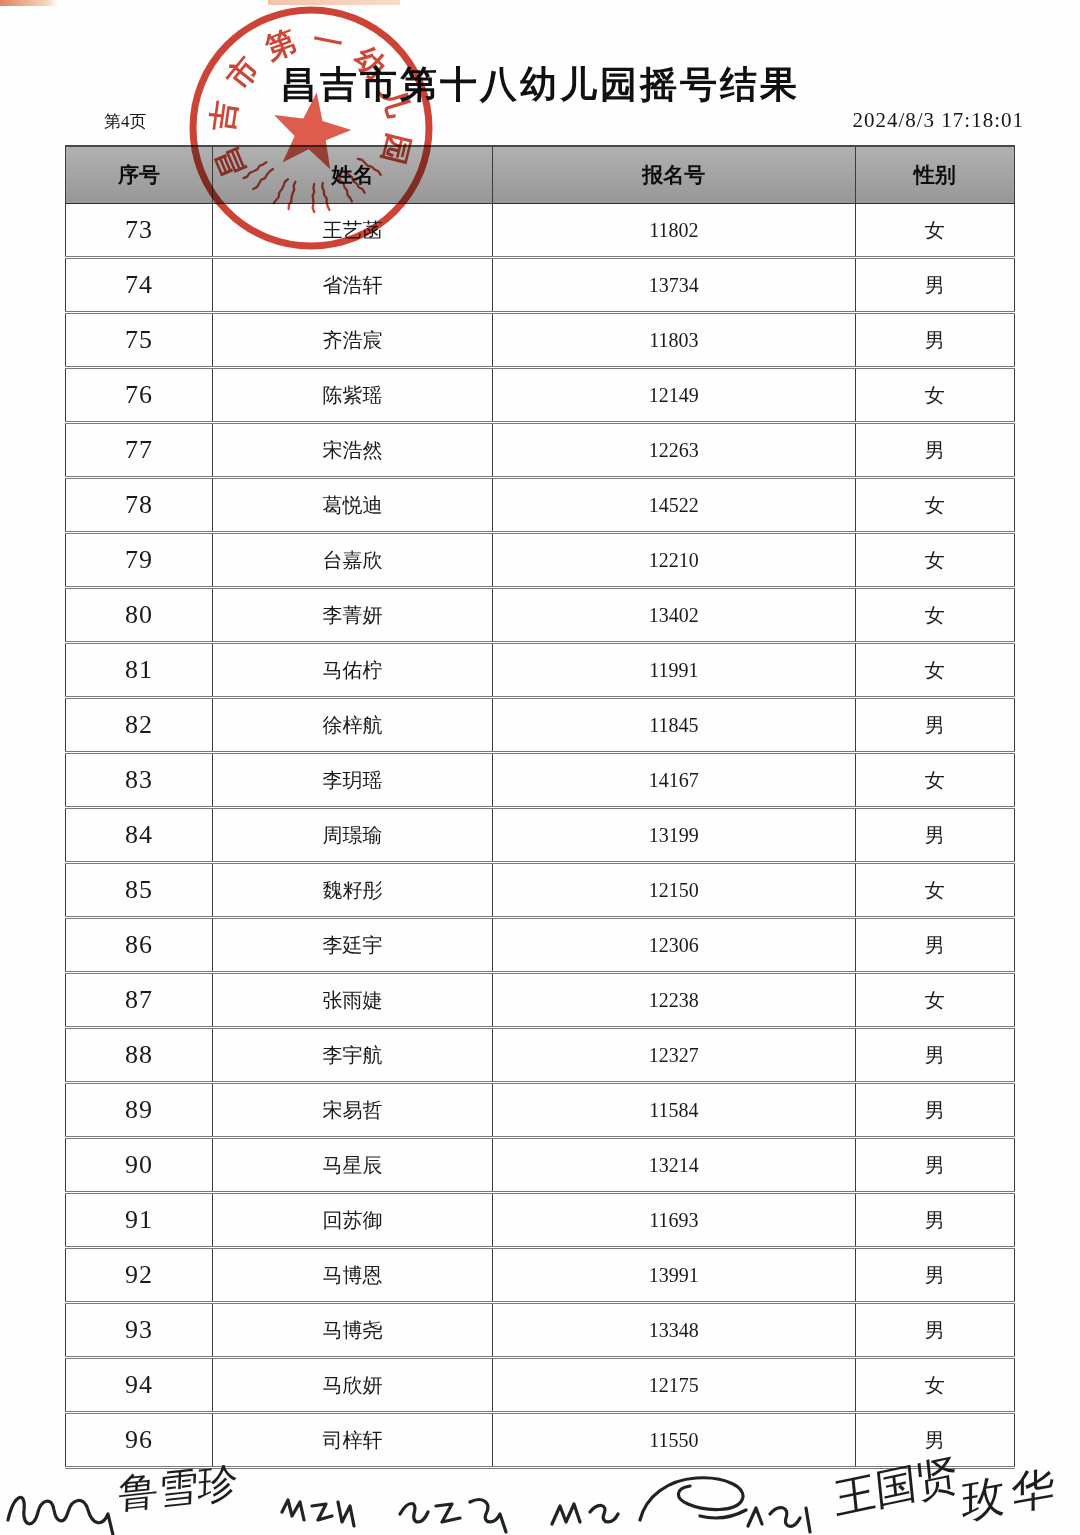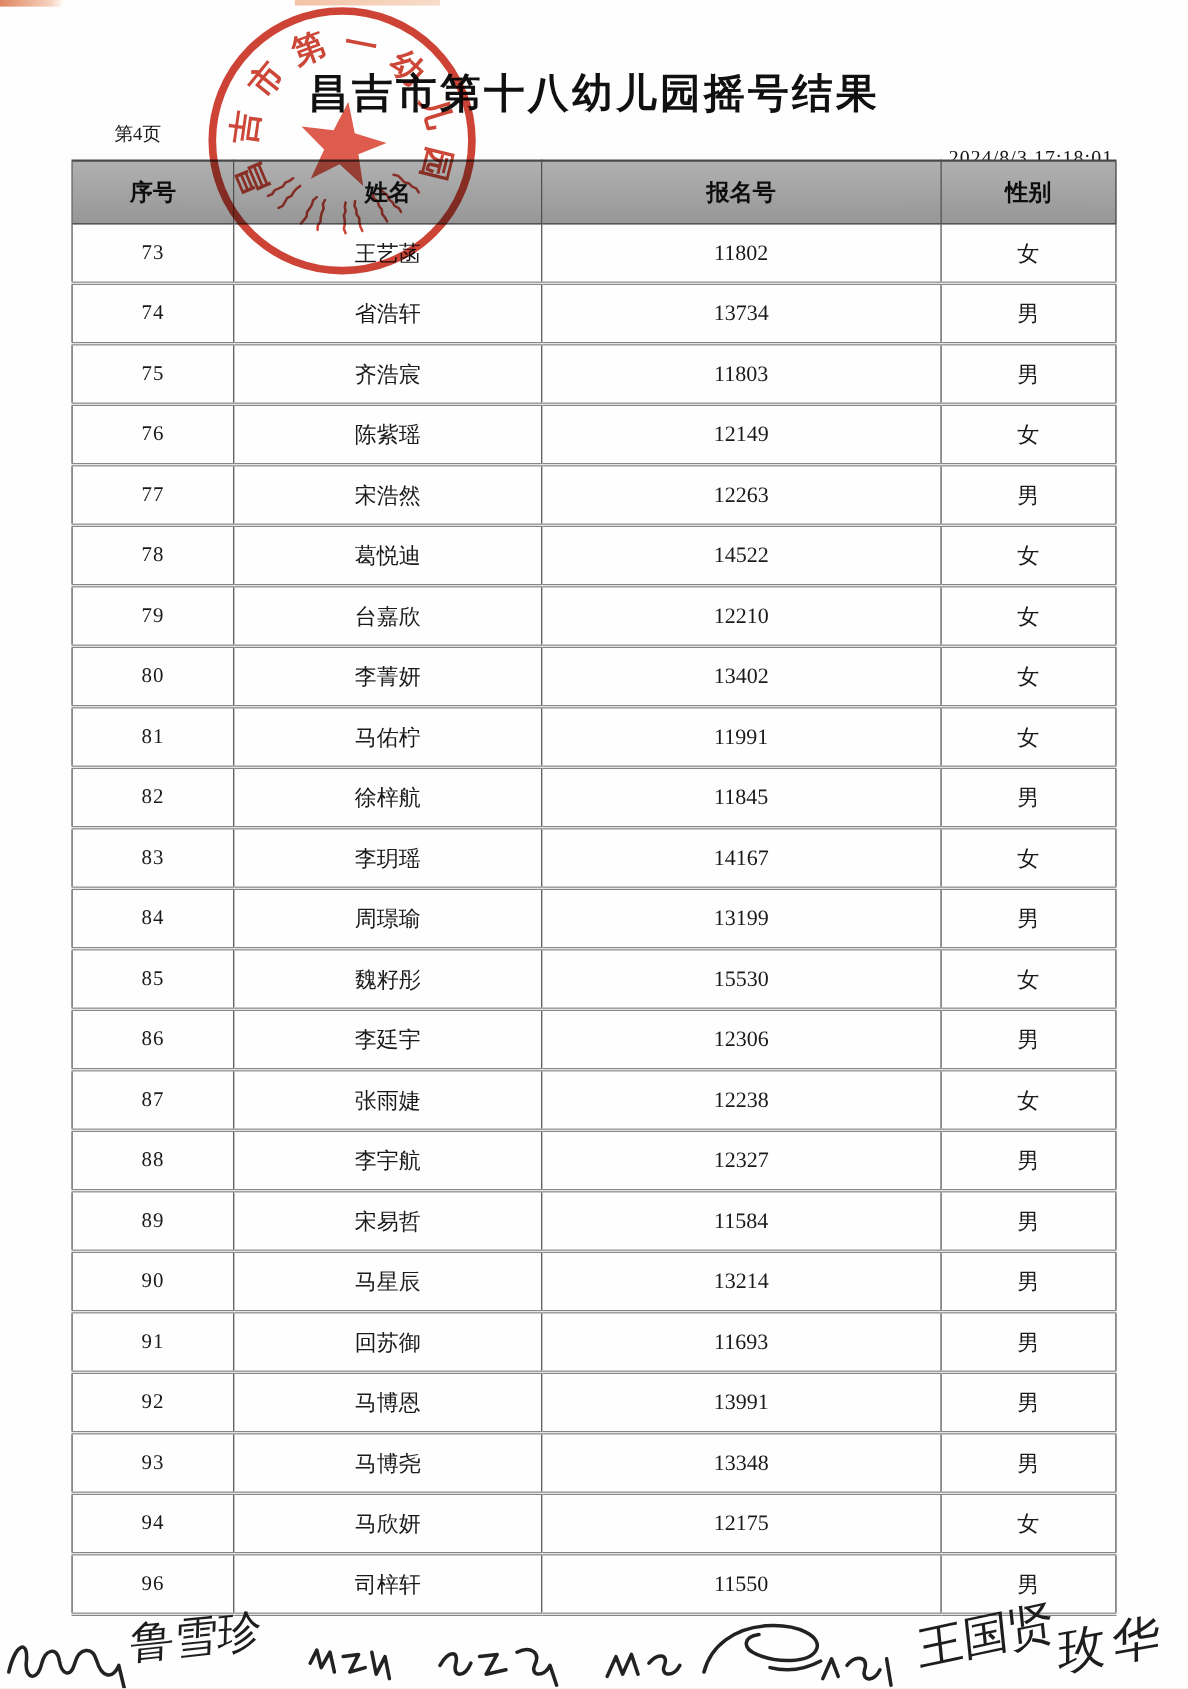--- a/index.html
+++ b/index.html
@@ -11,39 +11,39 @@
   
   .edge-strip{position:absolute; top:0; height:6px;}
   .edge-strip.left{left:0; width:58px; background:linear-gradient(90deg,#df8560,#f6d4bf 80%,transparent);}
   .edge-strip.mid{left:268px; width:132px; height:5px; background:linear-gradient(90deg,#f3c3a6,#f7dcc9);}
 
   .doc-title{
     position:absolute; top:48px; left:0; right:0; text-align:center;
     font-size:37px; font-weight:700; letter-spacing:3px; color:#101010;margin-top:12px;
   }
   .page-label{position:absolute; left:68px; top:110px; font-size:17px;margin-left:36px;}
-  .timestamp{position:absolute; right:68px; top:108px; font-size:18px; letter-spacing:1px;margin-top:25px;}
+  .timestamp{position:absolute; right:56px; top:108px; font-size:21px; letter-spacing:1px;}
 
   table.doc-table{
     position:absolute; left:65px; top:145px; width:950px;
     border-collapse:collapse; table-layout:fixed;
     border:1px solid #3c3c3c; border-top:2px solid #4a4a4a;
   }
   .doc-table th{
     height:54px; font-size:21px; font-weight:700; text-align:center;
     background:linear-gradient(180deg,#b0b0b0,#979797);
     border-bottom:1px solid #2f2f2f; color:#0d0d0d;
   }
   .doc-table td{
     height:50px; text-align:center; font-size:20px;
     border-bottom:3px double #7a7a7a; color:#1a1a1a;
     overflow:hidden; white-space:nowrap;
   }
   .doc-table th+th, .doc-table td+td{border-left:1px solid #3c3c3c;}
-  .doc-table td:first-child{font-size:19px; letter-spacing:1px;}
+  .doc-table td:first-child{font-size:26px; letter-spacing:1px;}
 
   
   .stamp{
     position:absolute; left:186px; top:2px; width:250px; height:250px;
     mix-blend-mode:multiply; opacity:.93; z-index:6; pointer-events:none;
     color:#cb3526;
   }
   .stamp svg{position:absolute; inset:0;}
   .stamp-chars{position:absolute; inset:0;}
   .stamp-chars span{
@@ -151,21 +151,21 @@
         </tr>
         <tr>
           <td>84</td>
           <td>周璟瑜</td>
           <td>13199</td>
           <td>男</td>
         </tr>
         <tr>
           <td>85</td>
           <td>魏籽彤</td>
-          <td>15530</td>
+          <td>12150</td>
           <td>女</td>
         </tr>
         <tr>
           <td>86</td>
           <td>李廷宇</td>
           <td>12306</td>
           <td>男</td>
         </tr>
         <tr>
           <td>87</td>

